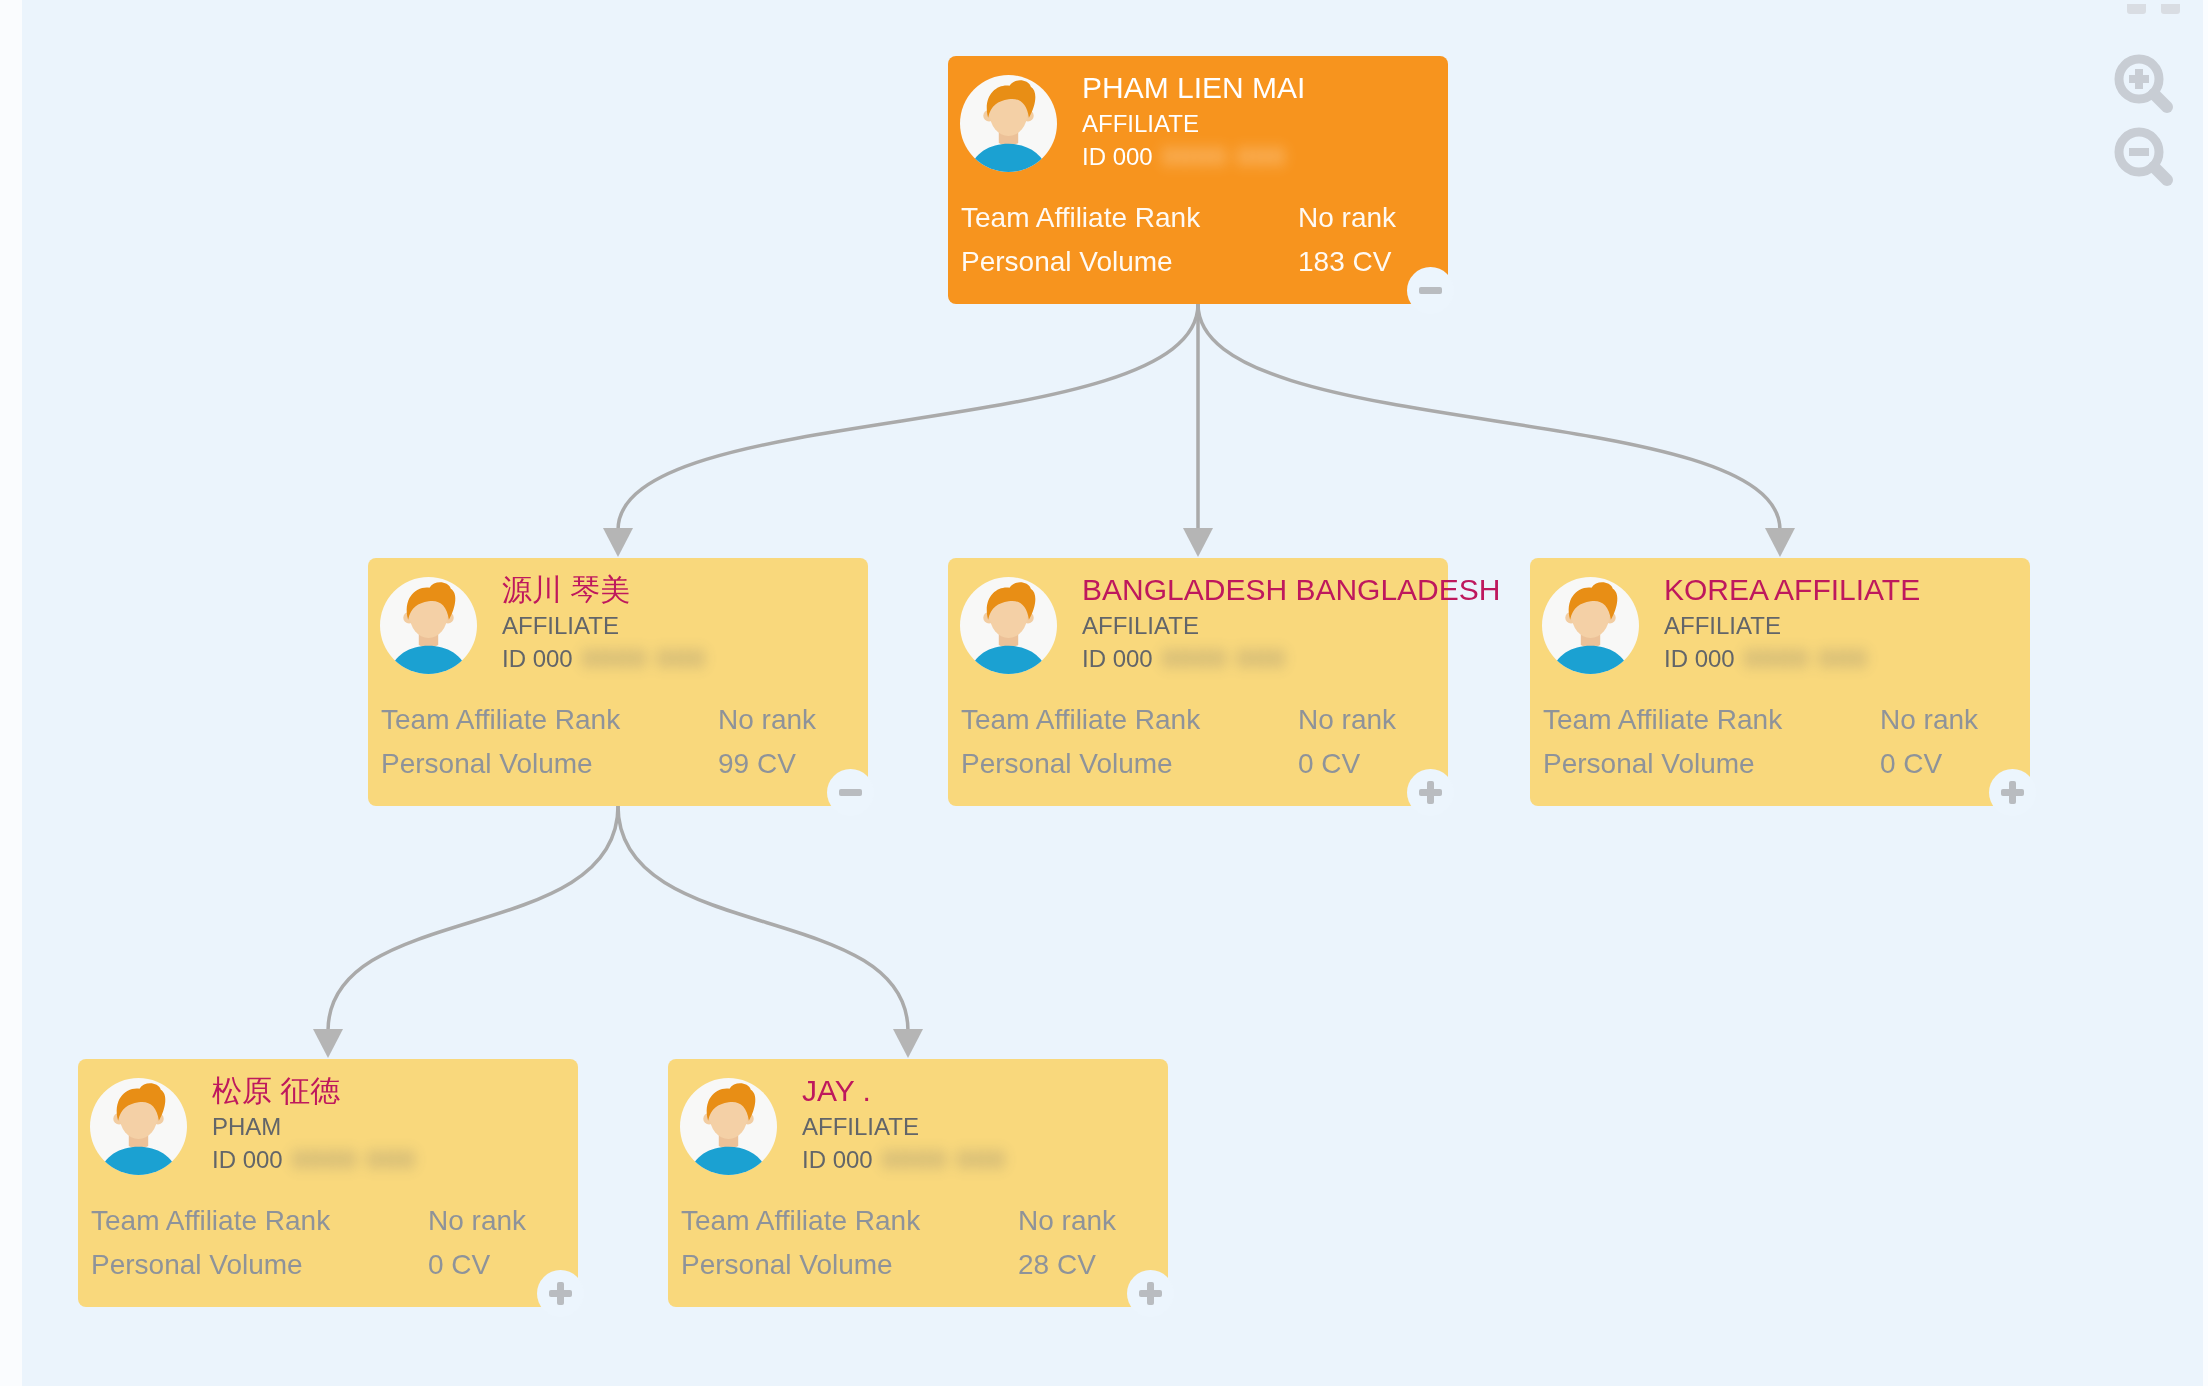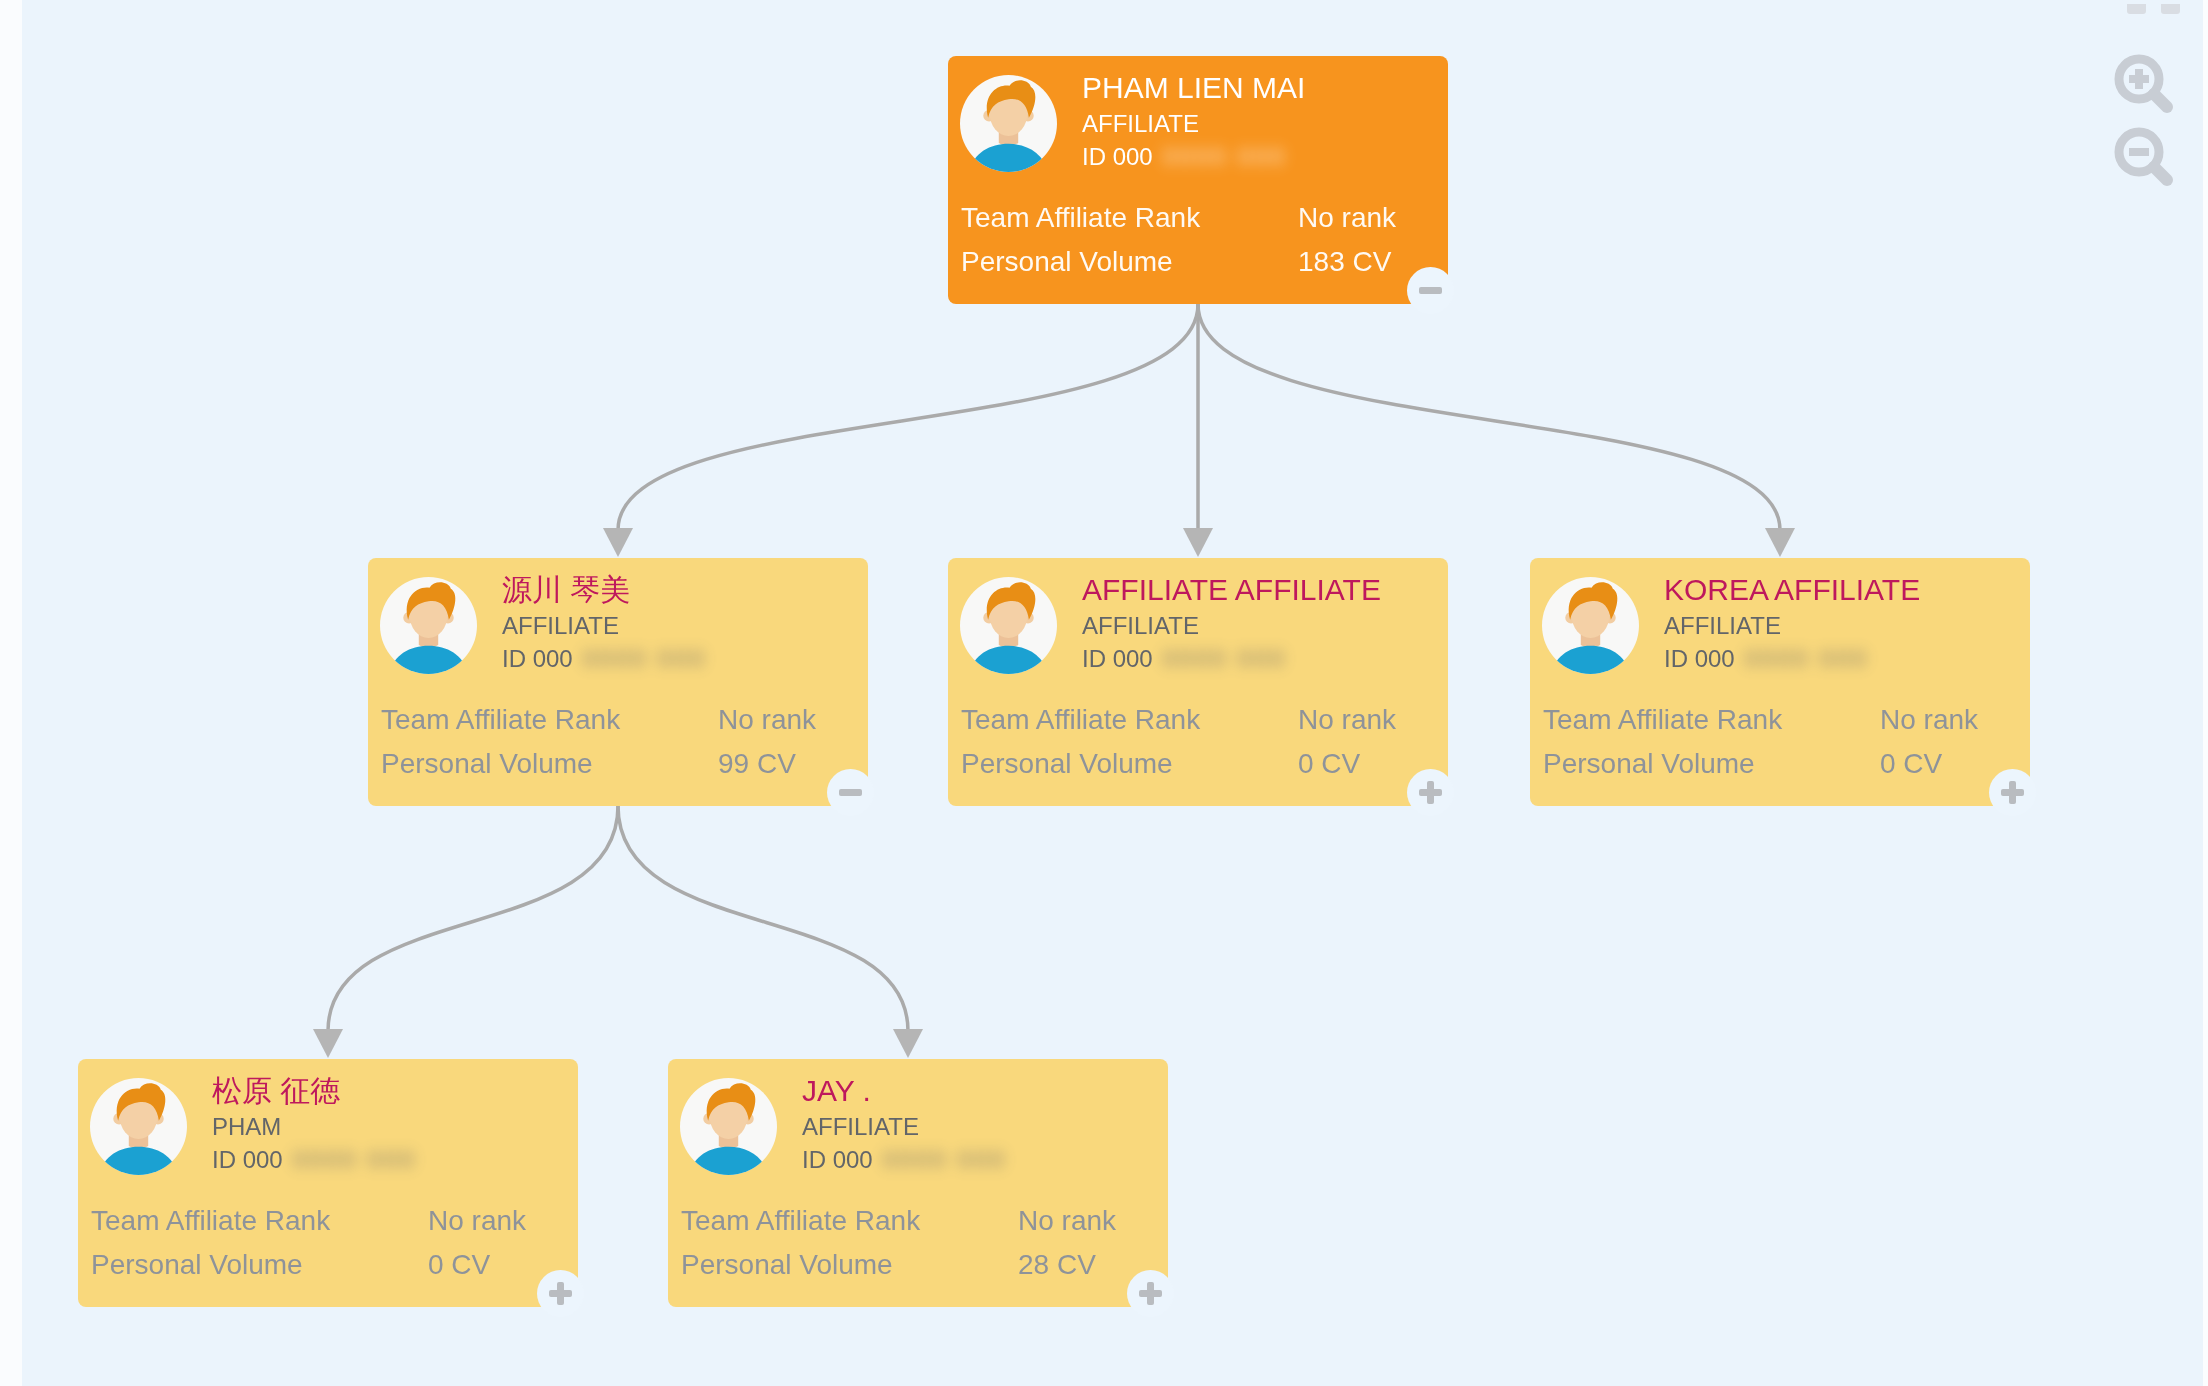--- a/index.html
+++ b/index.html
@@ -119,21 +119,21 @@
     <g clip-path="url(#avclip2)">
       <circle cx="30" cy="42" r="6" fill="#f2cda2"></circle>
               <circle cx="70" cy="42" r="6" fill="#f2cda2"></circle>
       <path d="M40,52 h20 v18 q-10,7 -20,0 Z" fill="#ecc198"></path>
       <path d="M8,106 C11,82 29,71 50,71 C71,71 89,82 92,106 Z" fill="#1ba1d2"></path>
       <ellipse cx="50" cy="39" rx="19.5" ry="24" fill="#f4d0a6"></ellipse>
       <path d="M29,44 C23,22 37,9 51,11 C56,3 70,4 73,12 C80,16 79,30 71,44 C69,29 61,23 50,25 C39,27 32,31 29,44 Z" fill="#e88e15"></path>
     </g>
   </svg></div>
         <div class="head">
-          <div class="name">AFFILIATE AFFILIATE</div>
+          <div class="name">BANGLADESH BANGLADESH</div>
           <div class="type">AFFILIATE</div>
           <div class="idline"><span>ID 000</span><span class="idblur">0000 000</span></div>
         </div>
         <div class="row row-rank"><span>Team Affiliate Rank</span><span class="val">No rank</span></div>
         <div class="row row-volume"><span>Personal Volume</span><span class="val">0 CV</span></div>
         <div class="toggle plus"></div>
       </div>
       <div class="card" style="left: 1530px; top: 558px;">
         <div class="avatar"><svg viewBox="0 0 100 100" width="97" height="97">
     <defs>

